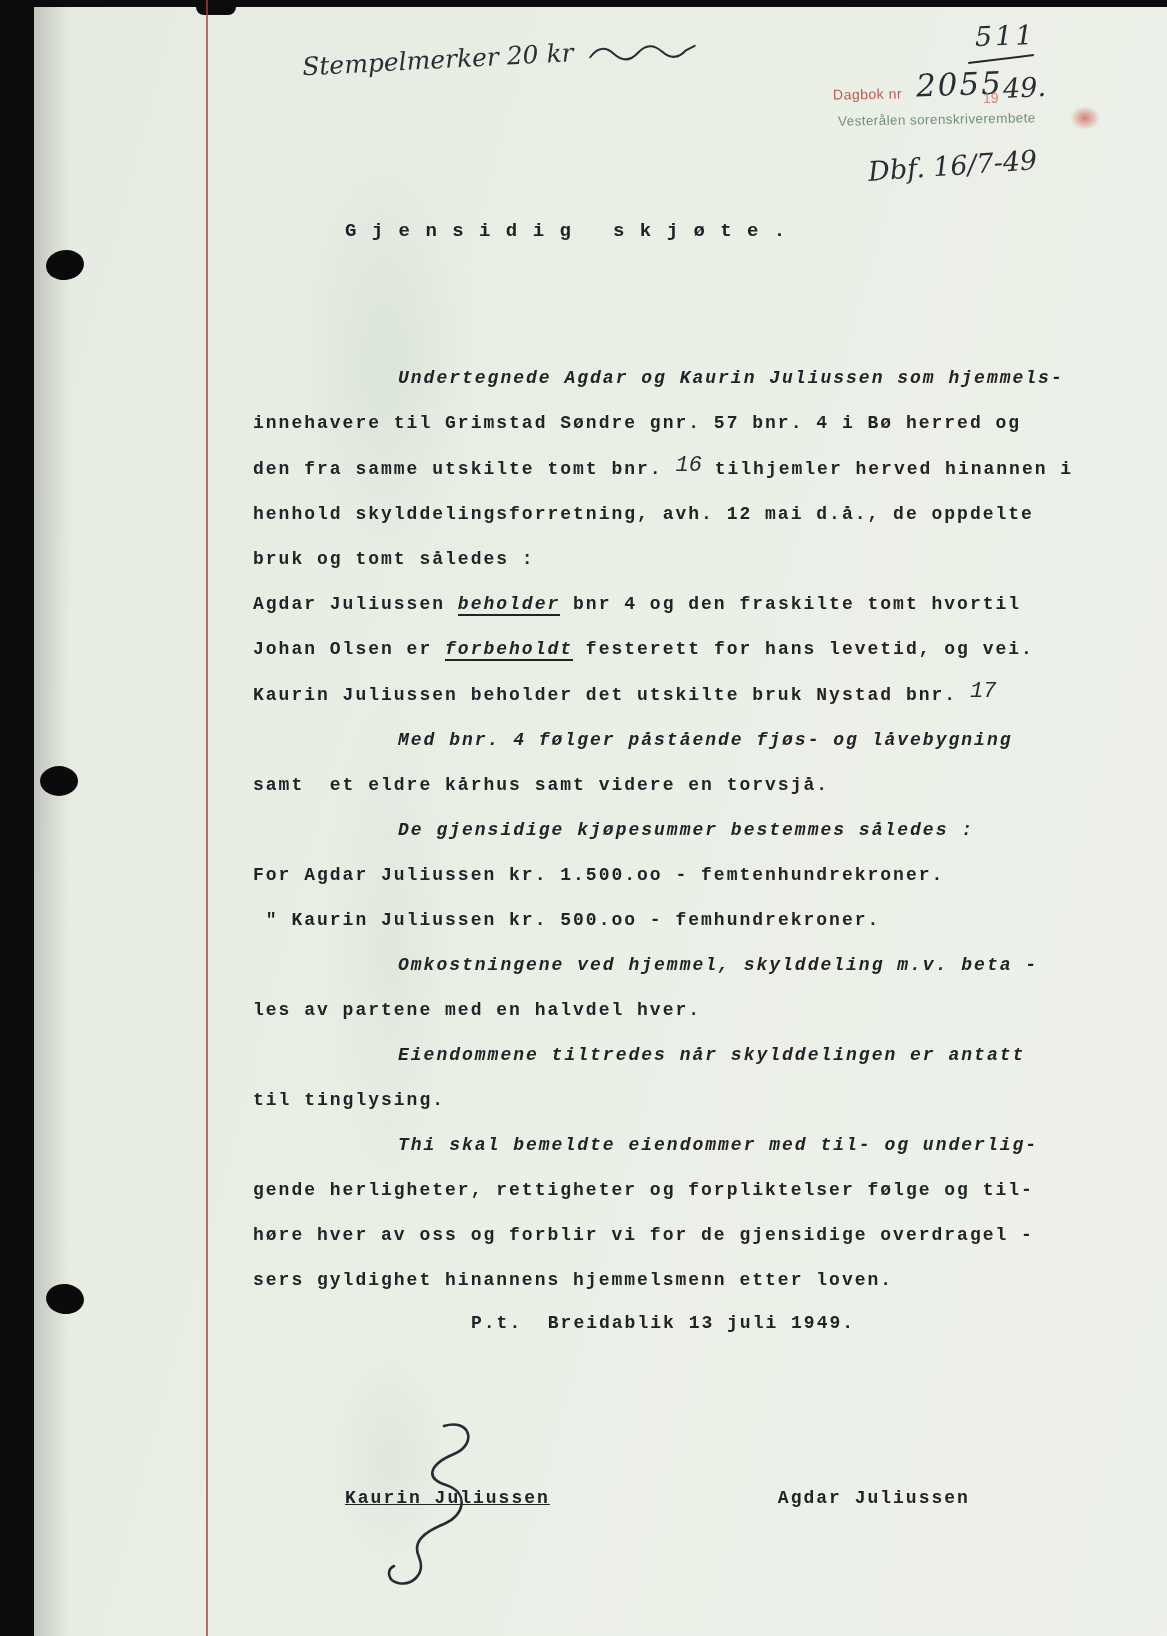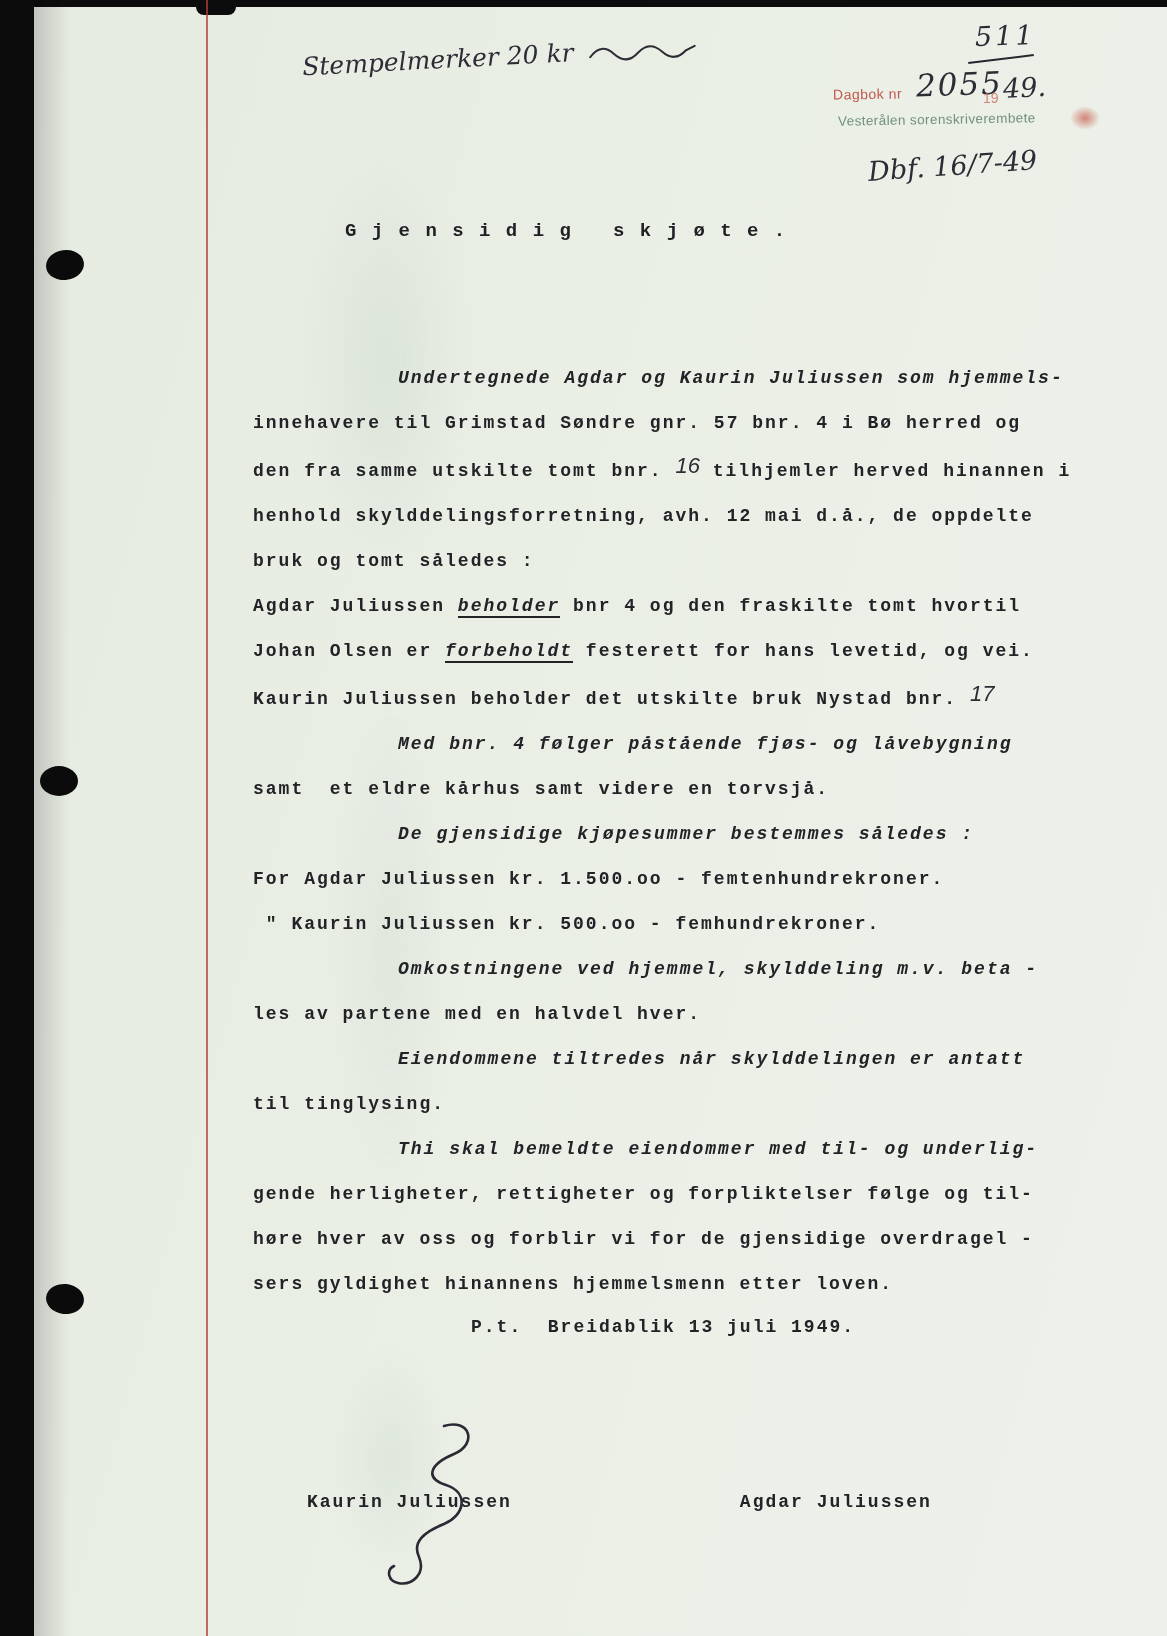--- a/index.html
+++ b/index.html
@@ -46,23 +46,23 @@
   .stamp-blotch{position:absolute;left:1070px;top:106px;width:30px;height:24px;border-radius:40% 60% 55% 45%;
     background:radial-gradient(closest-side,rgba(196,74,58,.65),rgba(196,74,58,0));}
 
   
   .heading{position:absolute;left:345px;top:188px;font-size:19px;font-weight:700;letter-spacing:2px;white-space:pre;color:#1f1f24;margin-top:32px;}
   .doc-body{position:absolute;left:253px;top:266px;width:860px;font-size:18px;font-weight:700;letter-spacing:2px;line-height:45px;white-space:pre-wrap;color:#232327;}
   .line{min-height:45px;}
   .line.para{padding-left:145px;font-style:italic;}
   .line.date{padding-left:218px;line-height:40px;min-height:40px;}
   .underline{border-bottom:2px solid #232327;font-style:italic;}
-  .handwritten-inline{font-family:Liberation Sans, sans-serif;font-style:italic;font-weight:400;font-size:22px;letter-spacing:0;position:relative;top:-3px;color:#2c2c35;}
+  .handwritten-inline{font-family:Liberation Mono, monospace;font-style:italic;font-weight:400;font-size:22px;letter-spacing:0;position:relative;top:-3px;color:#2c2c35;}
   .sig-row{display:flex;line-height:40px;min-height:40px;}
-  .sig-left{margin-left:54px;}
+  .sig-left{margin-left:92px;text-decoration:underline;}
   .sig-right{margin-left:228px;}
 
   .paraph{position:absolute;left:372px;top:1420px;}
 </style>
 </head>
 <body>
 
 <div class="page">
 
   <div class="edge-left"></div>

